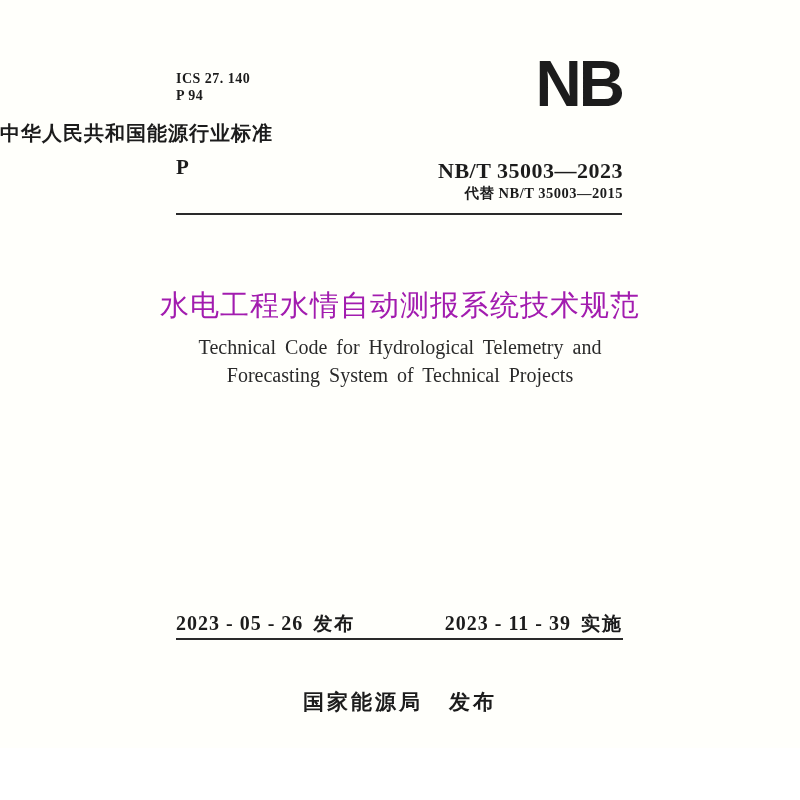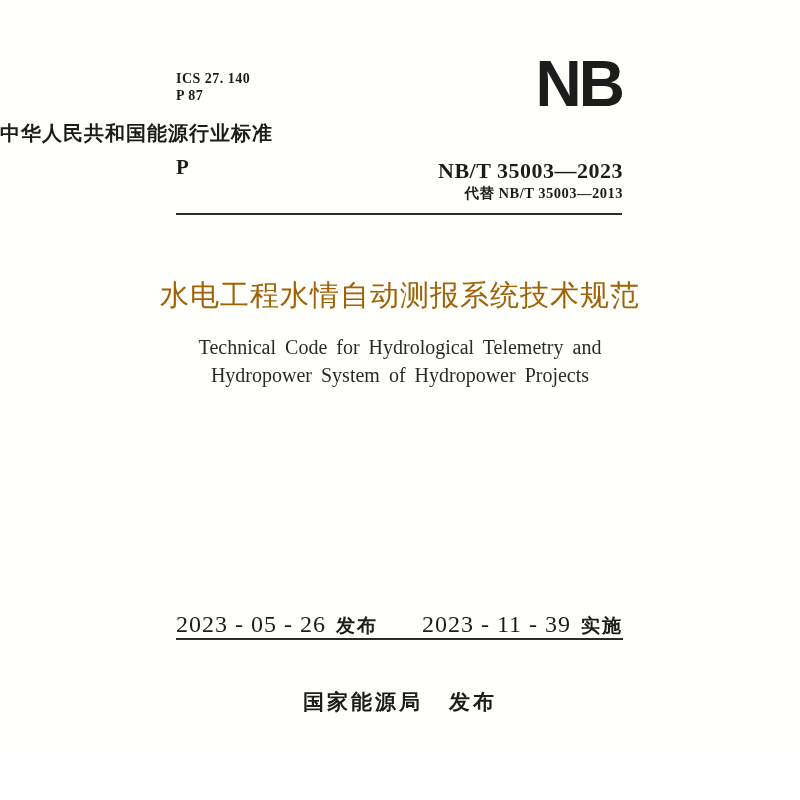--- a/index.html
+++ b/index.html
@@ -77,26 +77,26 @@
     width: 446px;
     top: 213px;
     height: 2px;
     background: #2a2a2a;
   }
   
   .title-zh {
     position: absolute;
     left: 0;
     right: 0;
-    top: 276px;
+    top: 286px;
     text-align: center;
     font-family: "Liberation Serif", "DejaVu Serif", serif;
     font-size: 29px;
     letter-spacing: 1px;
-    color: #a16207;
+    color: #a21caf;
   }
   .title-en {
     position: absolute;
     left: 0;
     right: 0;
     top: 333px;
     text-align: center;
     font-family: "Liberation Serif", "DejaVu Serif", serif;
     font-size: 20px;
     line-height: 28px;
@@ -108,22 +108,22 @@
     position: absolute;
     left: 176px;
     width: 447px;
     top: 611px;
     display: flex;
     justify-content: space-between;
     align-items: baseline;
   }
   .date-item { white-space: nowrap; }
   .date-value {
-    font-weight: normal;
-    font-size: 24px;
+    font-weight: bold;
+    font-size: 20px;
     letter-spacing: 1px;
   }
   .date-label {
     font-family: "Liberation Sans", "DejaVu Sans", sans-serif;
     font-weight: 600;
     font-size: 19px;
     margin-left: 6px;
     letter-spacing: 2px;
   }
   .rule-bottom {
@@ -148,40 +148,40 @@
   }
   .footer-action { margin-left: 26px; }
 </style>
 </head>
 <body>
 
 <div class="page">
 
   <div class="ics-block">
     <div>ICS 27. 140</div>
-    <div>P 87</div>
+    <div>P 94</div>
   </div>
 
   <div class="nb-logo">NB</div>
 
   <div class="standard-type">中华人民共和国能源行业标准</div>
 
   <div class="doc-class">P</div>
 
   <div class="standard-number">NB/T 35003—2023</div>
 
-  <div class="replaces">代替 NB/T 35003—2013</div>
+  <div class="replaces">代替 NB/T 35003—2015</div>
 
   <div class="rule-top"></div>
 
   <div class="title-zh">水电工程水情自动测报系统技术规范</div>
 
   <div class="title-en">
     <div>Technical Code for Hydrological Telemetry and</div>
-    <div>Hydropower System of Hydropower Projects</div>
+    <div>Forecasting System of Technical Projects</div>
   </div>
 
   <div class="dates-row">
     <div class="date-item">
       <span class="date-value">2023 - 05 - 26</span>
       <span class="date-label">发布</span>
     </div>
     <div class="date-item">
       <span class="date-value">2023 - 11 - 39</span>
       <span class="date-label">实施</span>

